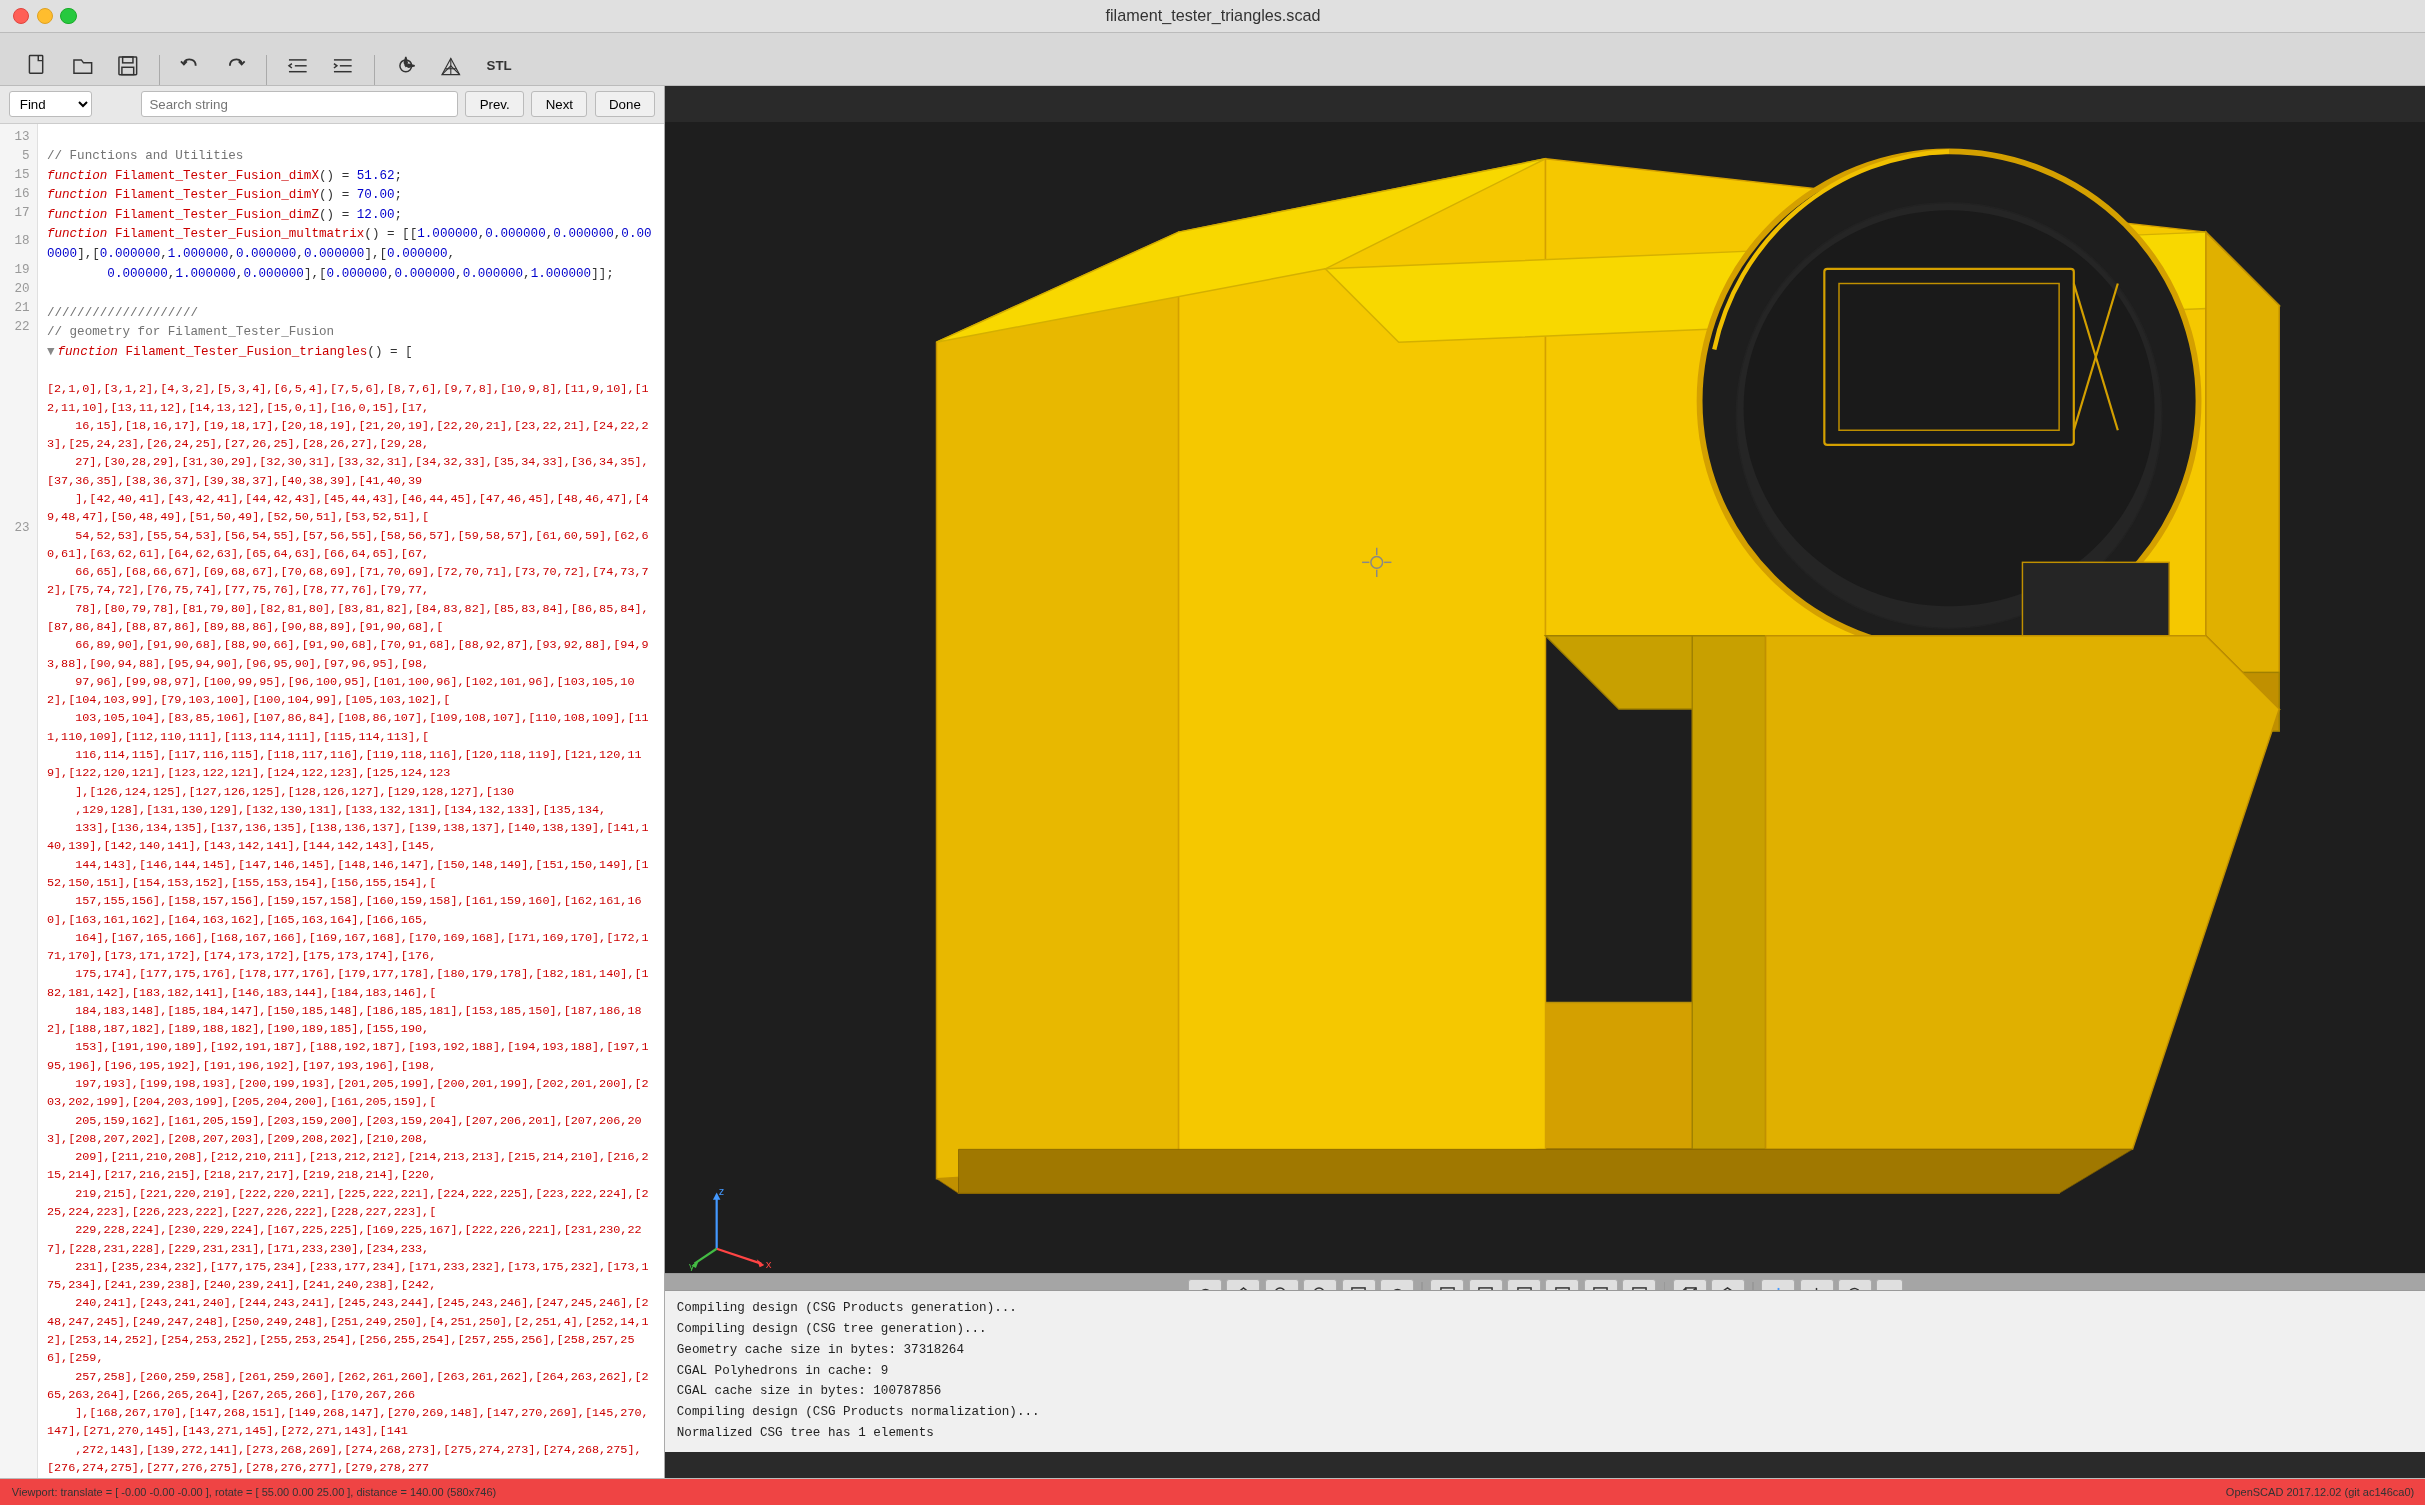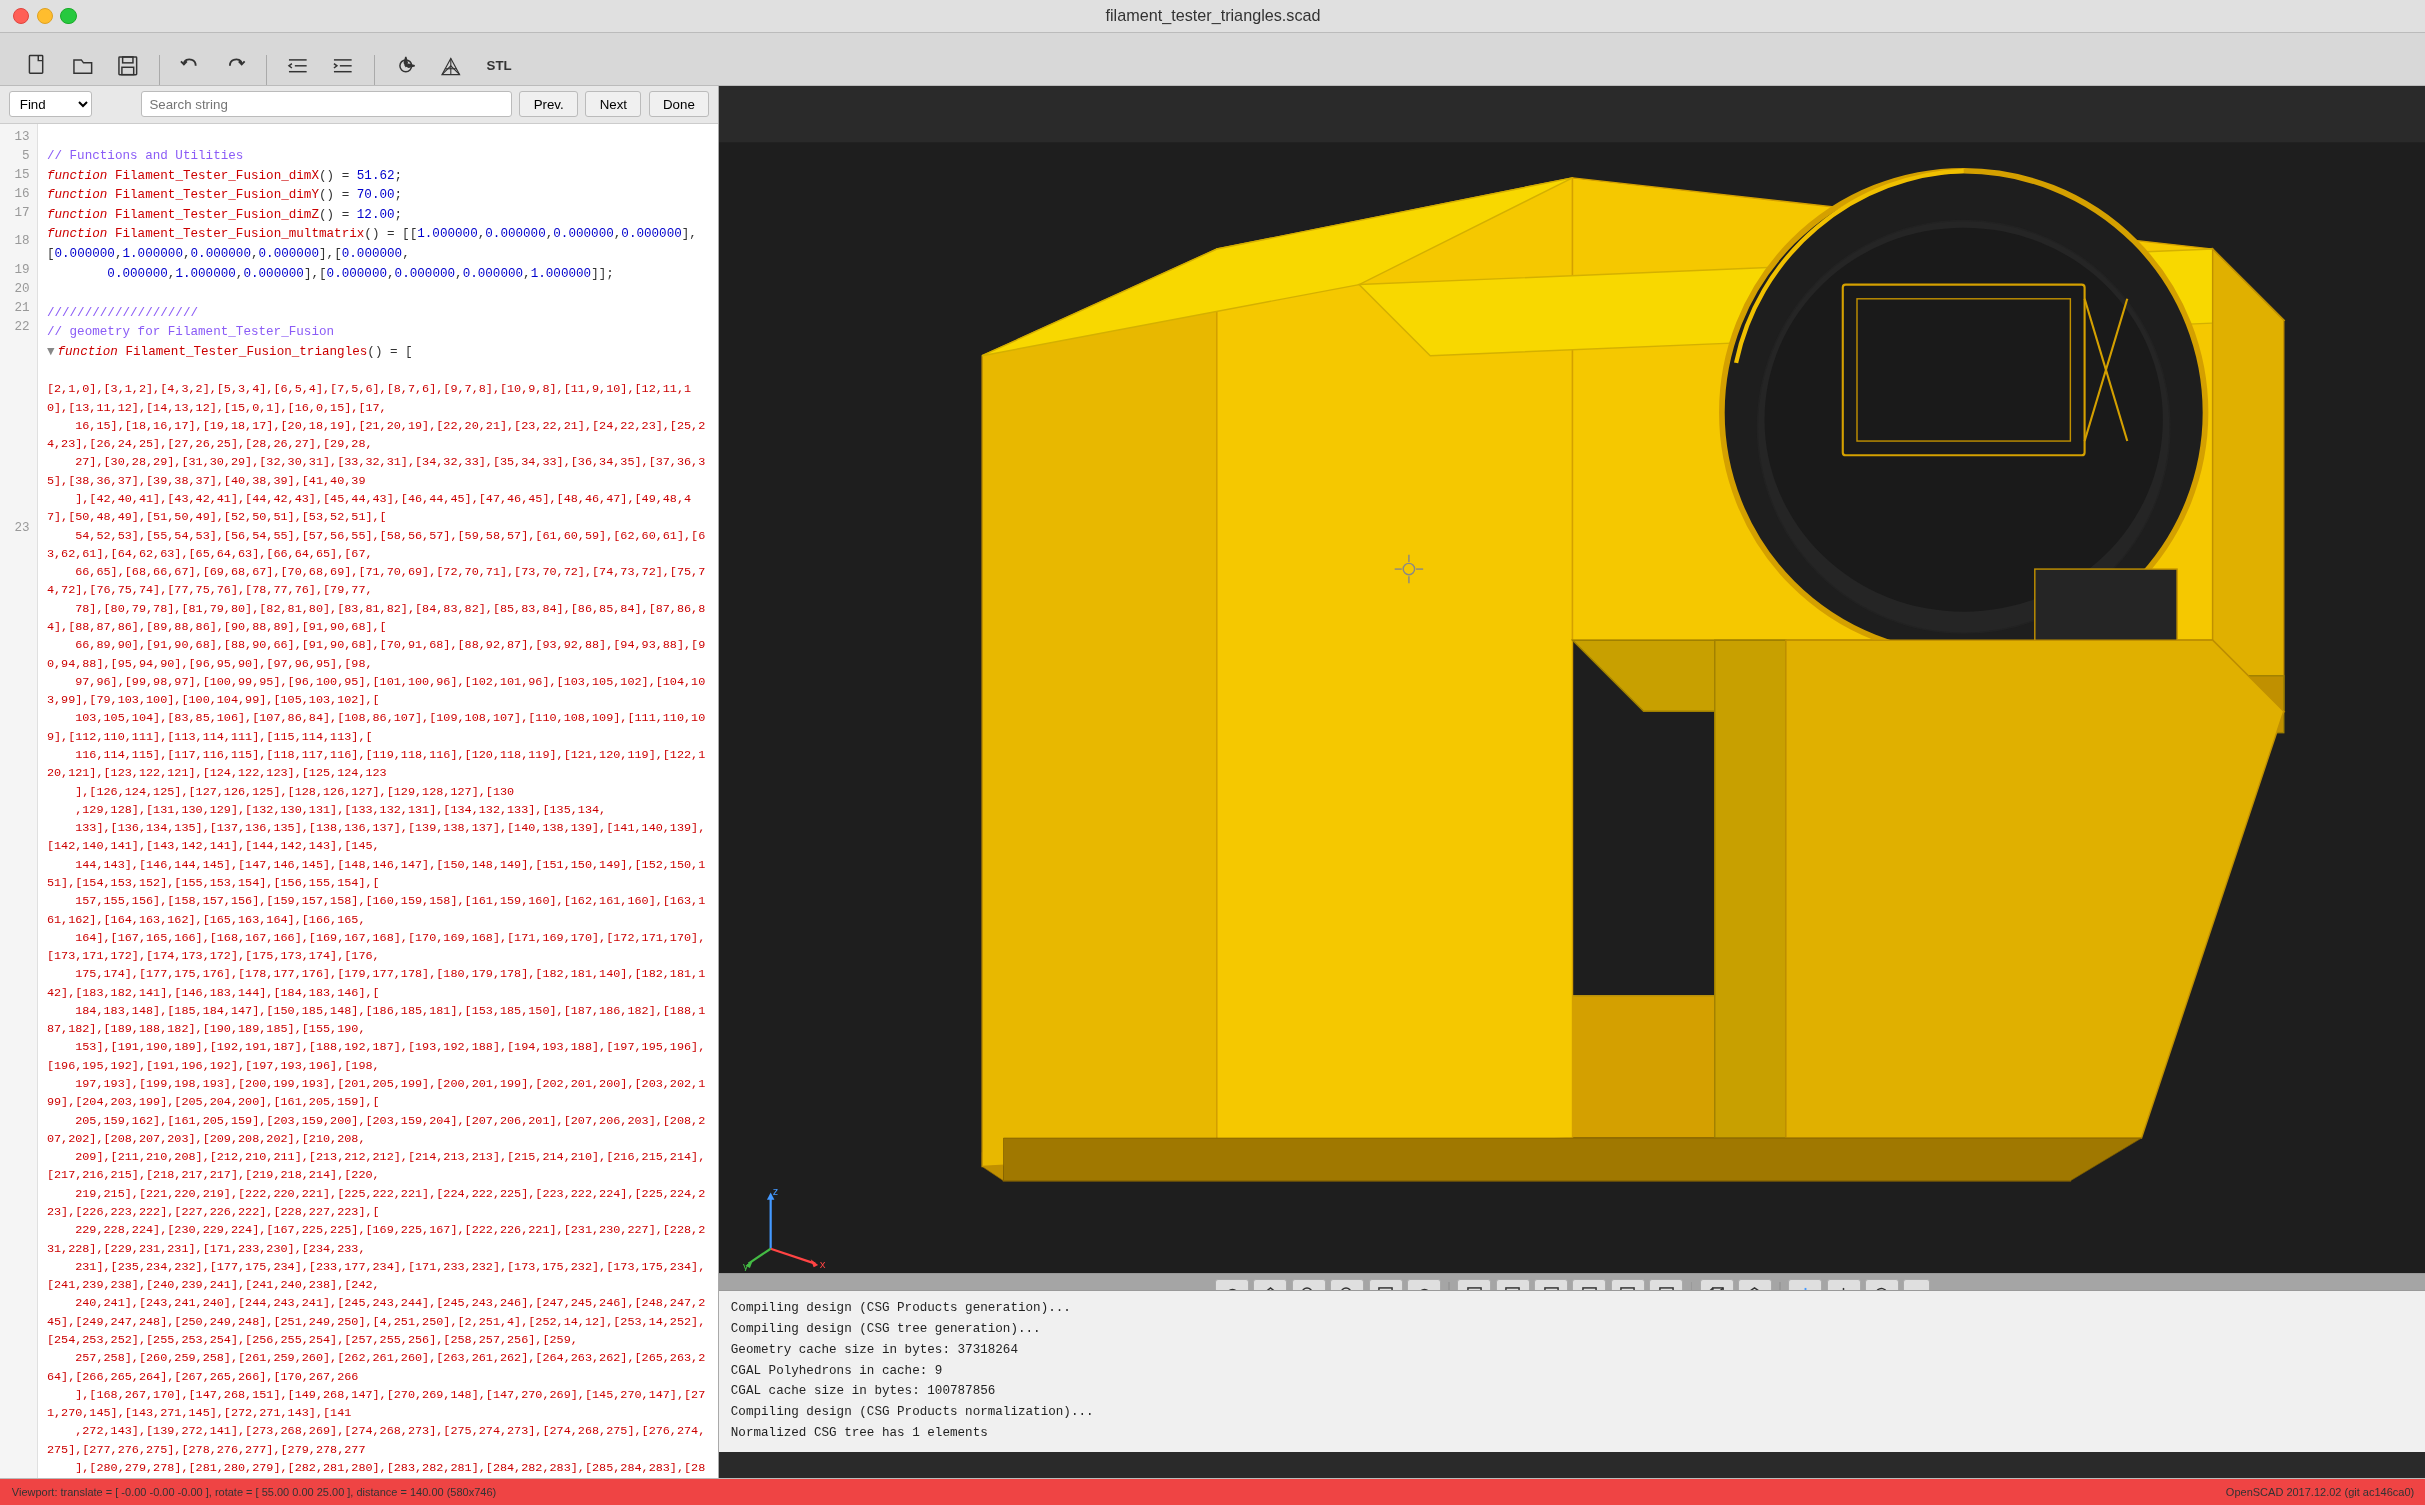--- a/index.html
+++ b/index.html
@@ -77,21 +77,21 @@
 
     
     #main {
       display: flex;
       flex: 1;
       overflow: hidden;
     }
 
     
     #editor {
-      width: 719px;
+      width: 665px;
       background: #fff;
       display: flex;
       flex-direction: column;
       flex-shrink: 0;
       border-right: 1.5px solid #aaa;
     }
 
     
     #findbar {
       height: 38px;
@@ -171,21 +171,21 @@
     .code-line {
       min-height: 19px;
       white-space: pre-wrap;
       word-break: break-all;
     }
     .code-line.empty { min-height: 19px; }
 
     
     .kw { color: #cc0000; font-style: italic; }
     .fn { color: #cc0000; }
-    .comment { color: #8b5cf6; }
+    .comment { color: #737373; }
     .num { color: #0000cc; }
 
     
     #code-area::-webkit-scrollbar { width: 8.9px; }
     #code-area::-webkit-scrollbar-track { background: #f0f0f0; }
     #code-area::-webkit-scrollbar-thumb { background: #bbb; border-radius: 4.4px; }
 
     
     #view3d {
       flex: 1;

